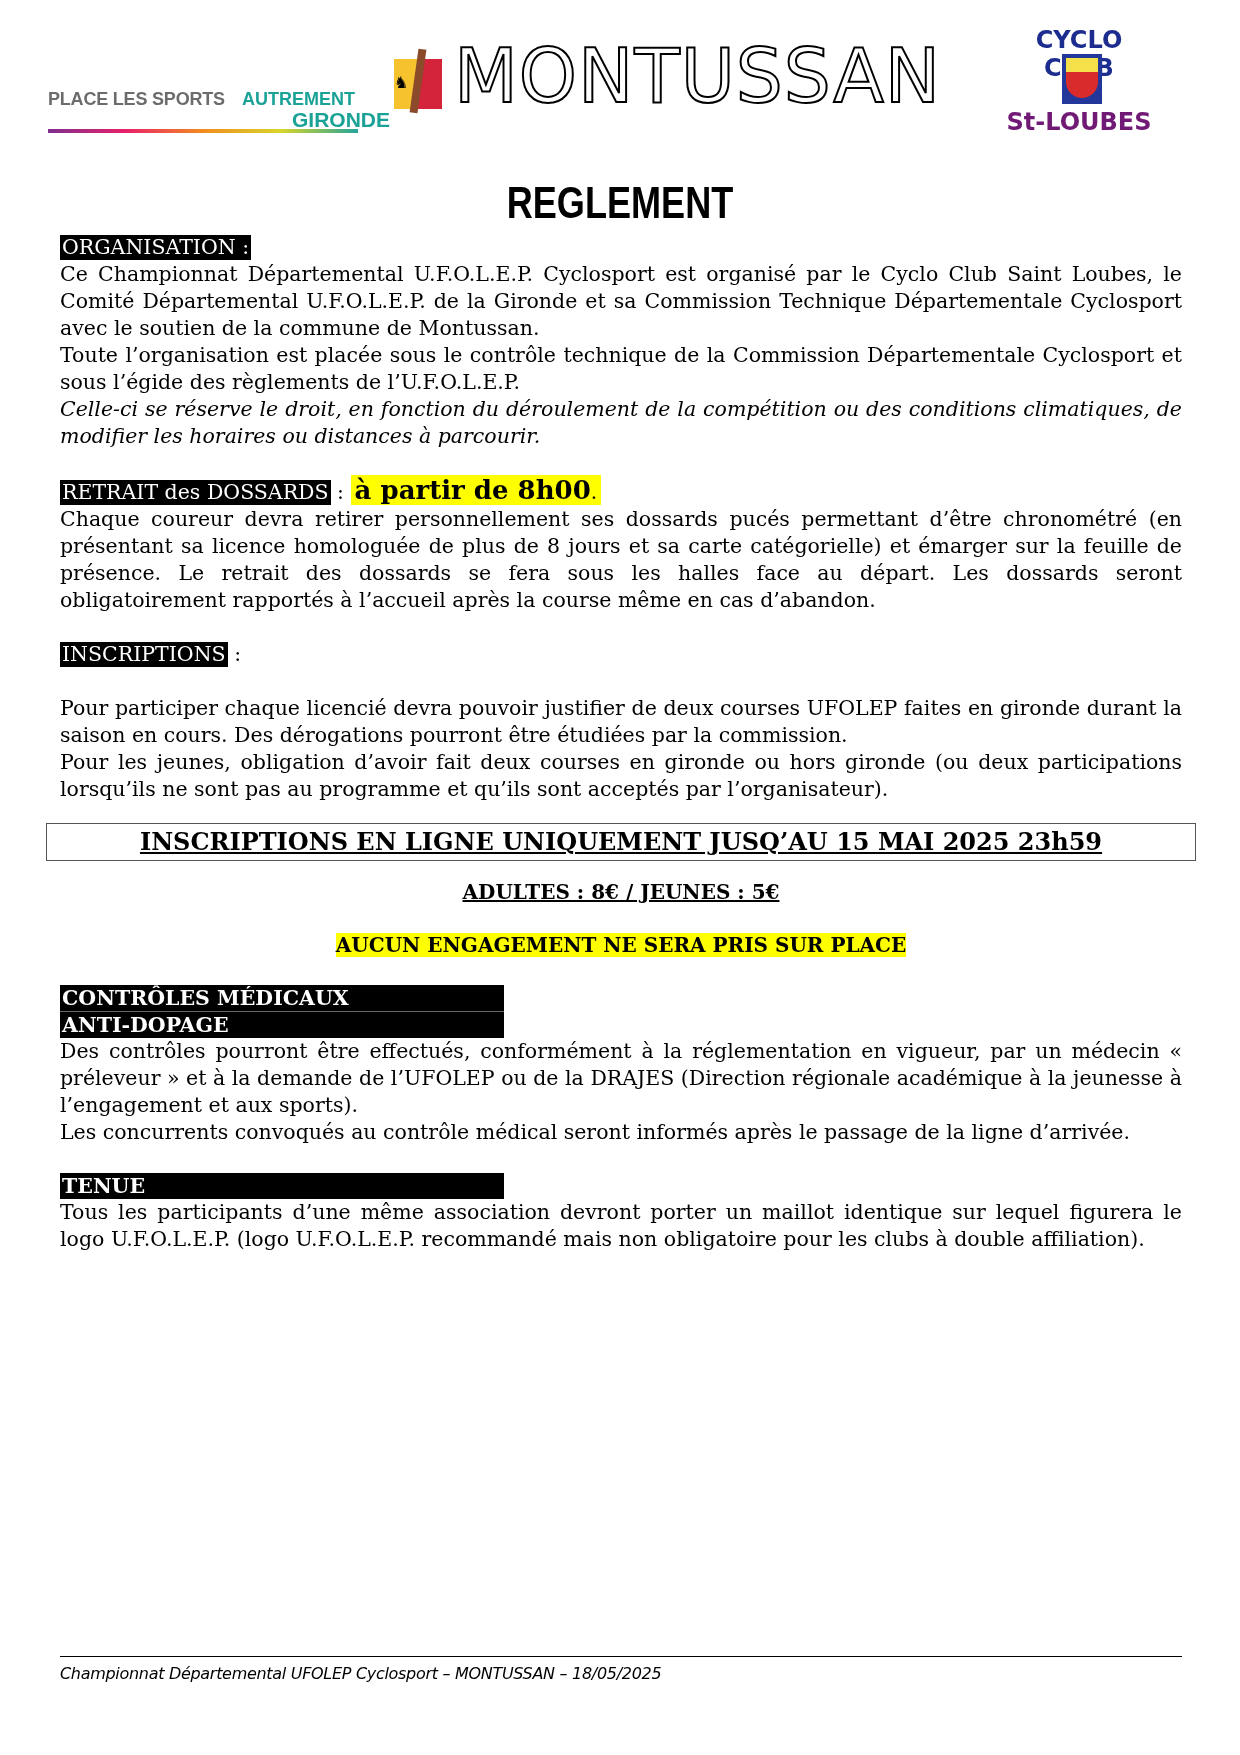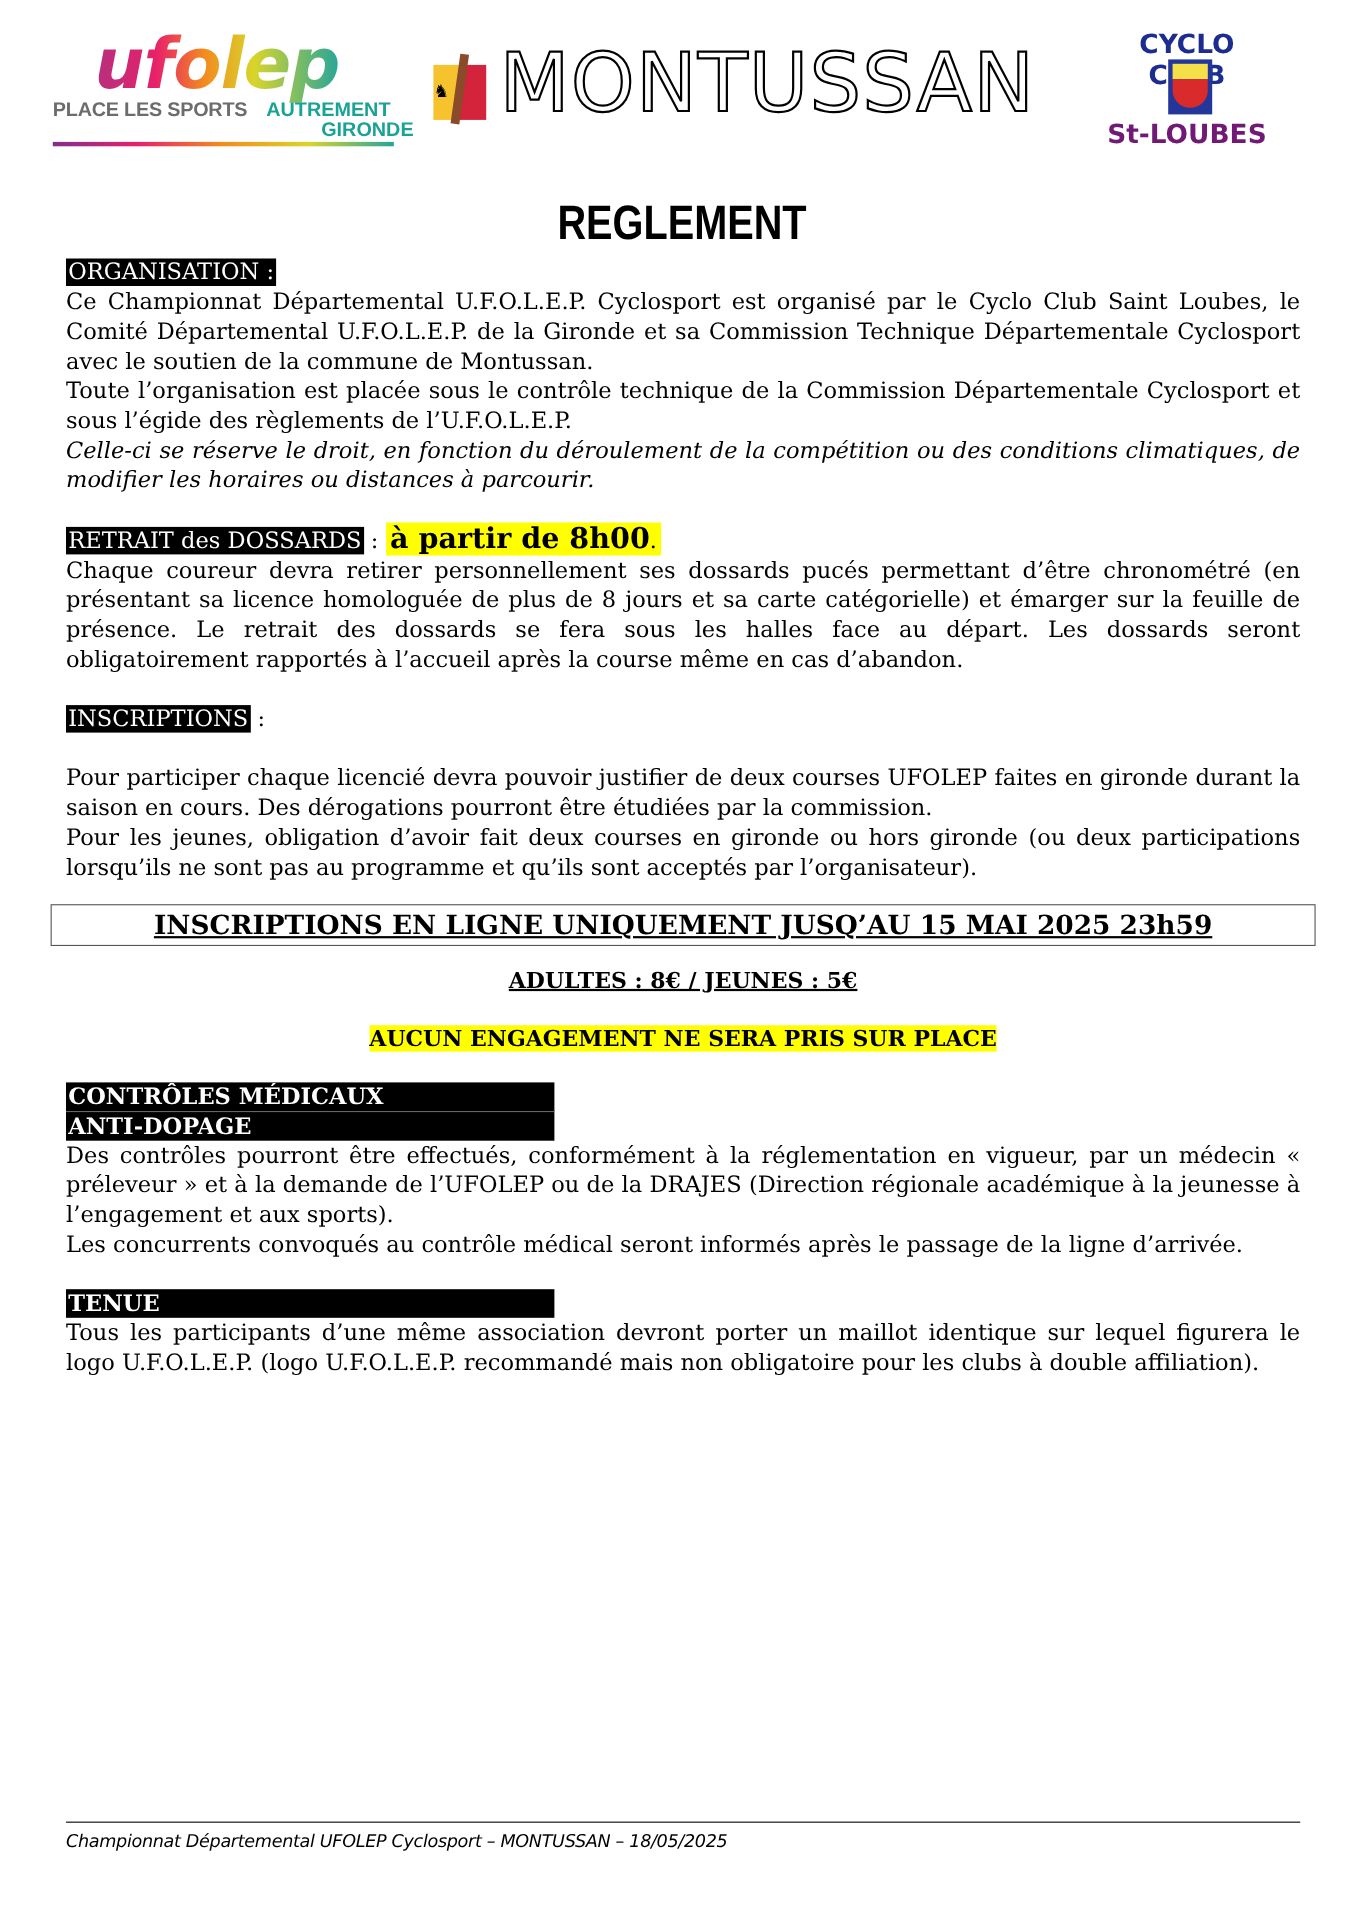--- a/index.html
+++ b/index.html
@@ -6,21 +6,21 @@
   body { width: 1240px; height: 1755px; position: relative; overflow: hidden; font-family: "DejaVu Serif", serif; color: #000; }
   .abs { position: absolute; }
 
   
   .ufolep-logo { left: 46px; top: 28px; width: 316px; height: 106px; }
   .ufolep-word { position: absolute; left: 40px; top: -6px; font-family: "DejaVu Sans", sans-serif; font-style: italic; font-weight: bold; font-size: 64px; letter-spacing: -1px;
     background: linear-gradient(90deg,#b5307e 0%,#e8206a 25%,#f28c1f 45%,#d8d52b 65%,#25a59a 100%);
     -webkit-background-clip: text; background-clip: text; color: transparent; }
   .ufolep-tag1 { position: absolute; left: 2px; top: 61px; font-family: "Liberation Sans", sans-serif; font-weight: bold; font-size: 18px; color: #6c6c6c; letter-spacing: -0.2px; }
   .ufolep-tag2 { position: absolute; left: 196px; top: 61px; font-family: "Liberation Sans", sans-serif; font-weight: bold; font-size: 18px; color: #1aa296; }
-  .ufolep-tag3 { position: absolute; left: 246px; top: 80px; font-family: "Liberation Sans", sans-serif; font-weight: bold; font-size: 18px; color: #1aa296; }
+  .ufolep-tag3 { position: absolute; left: 246px; top: 80px; font-family: "Liberation Sans", sans-serif; font-weight: bold; font-size: 21px; color: #1aa296; }
   .ufolep-bar { position: absolute; left: 2px; top: 101px; width: 310px; height: 4px; background: linear-gradient(90deg,#7f2f8f,#e8206a,#f28c1f,#d8d52b,#25a59a); }
 
   .montussan-logo { left: 392px; top: 45px; width: 548px; height: 72px; }
   .montussan-crest { position: absolute; left: 0; top: 4px; width: 54px; height: 62px; }
   .crest-yellow { position: absolute; left: 2px; top: 10px; width: 26px; height: 50px; background: #f6c22e; }
   .crest-red { position: absolute; left: 26px; top: 10px; width: 24px; height: 50px; background: #d3243c; }
   .crest-brush { position: absolute; left: 22px; top: 0px; width: 8px; height: 64px; background: #8b4a2a; transform: rotate(8deg); }
   .crest-rider { position: absolute; left: 2px; top: 24px; font-size: 16px; color: #000; }
   .montussan-word { position: absolute; left: 62px; top: -6px; font-family: "DejaVu Sans", sans-serif; font-size: 74px; color: #fff; -webkit-text-stroke: 2px #000; letter-spacing: 1px; line-height: 1; }
 
@@ -48,21 +48,20 @@
   .noengage span { background: #ffff00; }
   .hdr-wide { display: block; background: #000; color: #fff; width: 440px; line-height: 26px; padding: 0 2px; font-weight: bold; }
 
   .footer-line { left: 60px; top: 1656px; width: 1122px; height: 1px; background: #000; }
   .footer-text { left: 60px; top: 1664px; font-family: "DejaVu Sans", sans-serif; font-style: italic; font-size: 16px; letter-spacing: -0.3px; }
 </style>
 </head>
 <body>
 
 <div class="abs ufolep-logo">
-  <div class="ufolep-word">ufolep</div>
   <div class="ufolep-tag1">PLACE LES SPORTS</div>
   <div class="ufolep-tag2">AUTREMENT</div>
   <div class="ufolep-tag3">GIRONDE</div>
   <div class="ufolep-bar"></div>
 </div>
 
 <div class="abs montussan-logo">
   <div class="montussan-crest">
     <div class="crest-yellow"></div>
     <div class="crest-red"></div>

